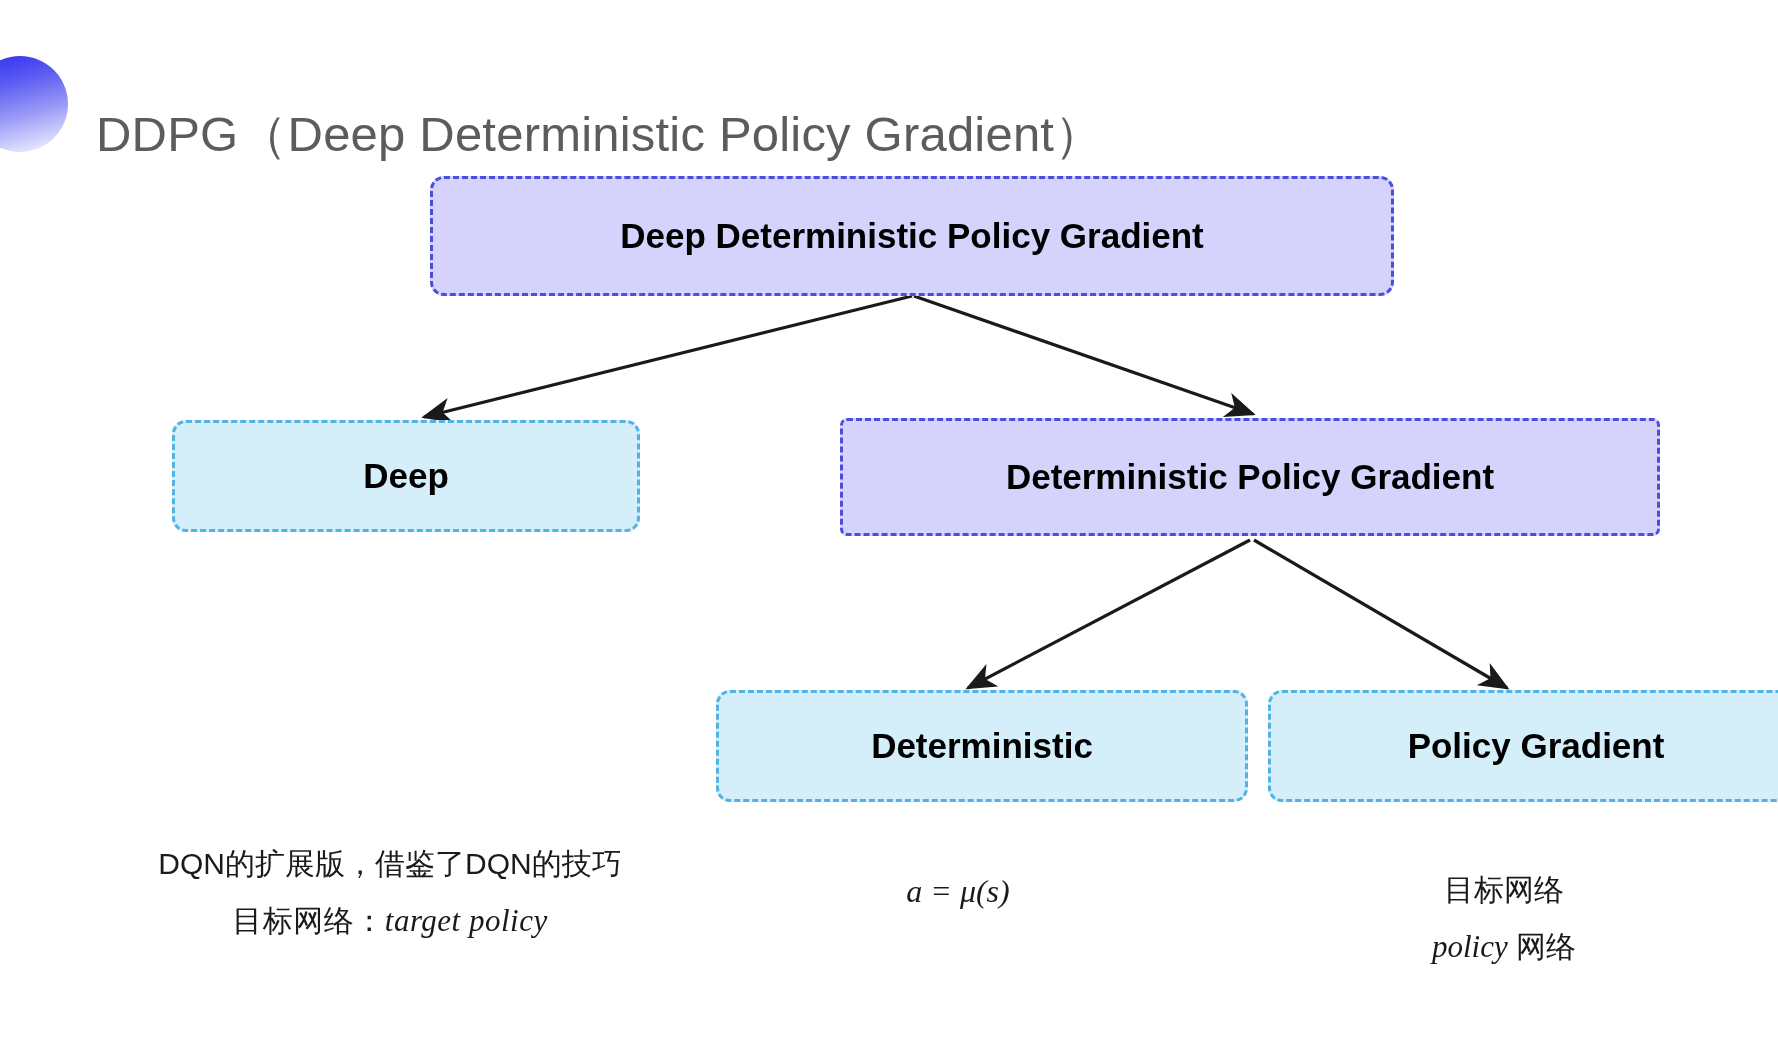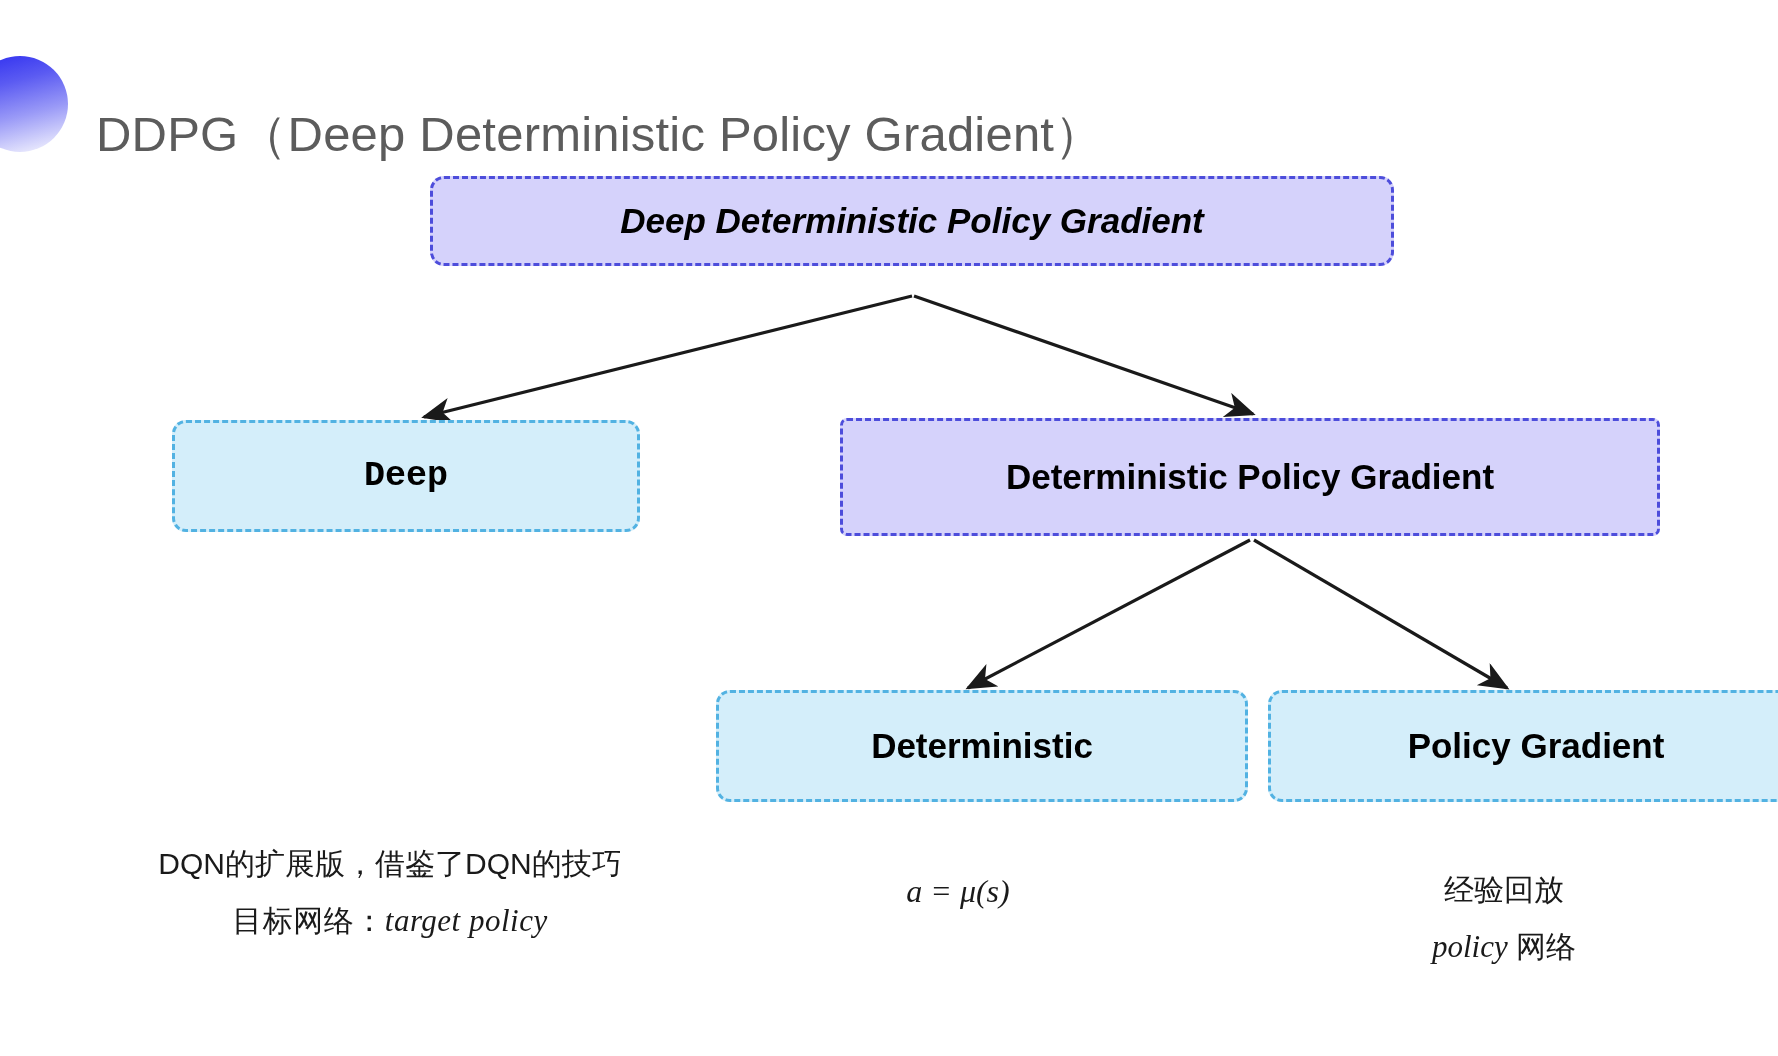--- a/index.html
+++ b/index.html
@@ -56,22 +56,22 @@
   }
   .node.purple {
     background: #d5d2fb;
     border: 3px dashed #4d4ddb;
   }
   .node.cyan {
     background: #d4eefa;
     border: 3px dashed #52b2e2;
   }
 
-  #node-root    { left: 430px; top: 176px; width: 964px; height: 90px; font-style: italic; }
-  #node-deep    { left: 172px; top: 420px; width: 468px; height: 112px; font-family: Liberation Mono, monospace; }
+  #node-root    { left: 430px; top: 176px; width: 964px; height: 120px; }
+  #node-deep    { left: 172px; top: 420px; width: 468px; height: 112px; }
   #node-dpg     { left: 840px; top: 418px; width: 820px; height: 118px; border-radius: 7px; }
   #node-det     { left: 716px; top: 690px; width: 532px; height: 112px; }
   #node-pg      { left: 1268px; top: 690px; width: 536px; height: 112px; }
 
   
   #arrows {
     position: absolute;
     left: 0;
     top: 0;
     width: 1778px;
@@ -137,17 +137,17 @@
   <div id="caption-left" class="caption">
     <span class="line">DQN的扩展版，借鉴了DQN的技巧</span>
     <span class="line indent"><span>目标网络：</span><span class="mono-it">target policy</span></span>
   </div>
 
   <div id="caption-mid" class="caption">
     <span class="line formula">a = μ(s)</span>
   </div>
 
   <div id="caption-right" class="caption">
-    <span class="line">经验回放</span>
+    <span class="line">目标网络</span>
     <span class="line"><span class="mono-it">policy</span><span> 网络</span></span>
   </div>
 
 </div>
 
 </body></html>

